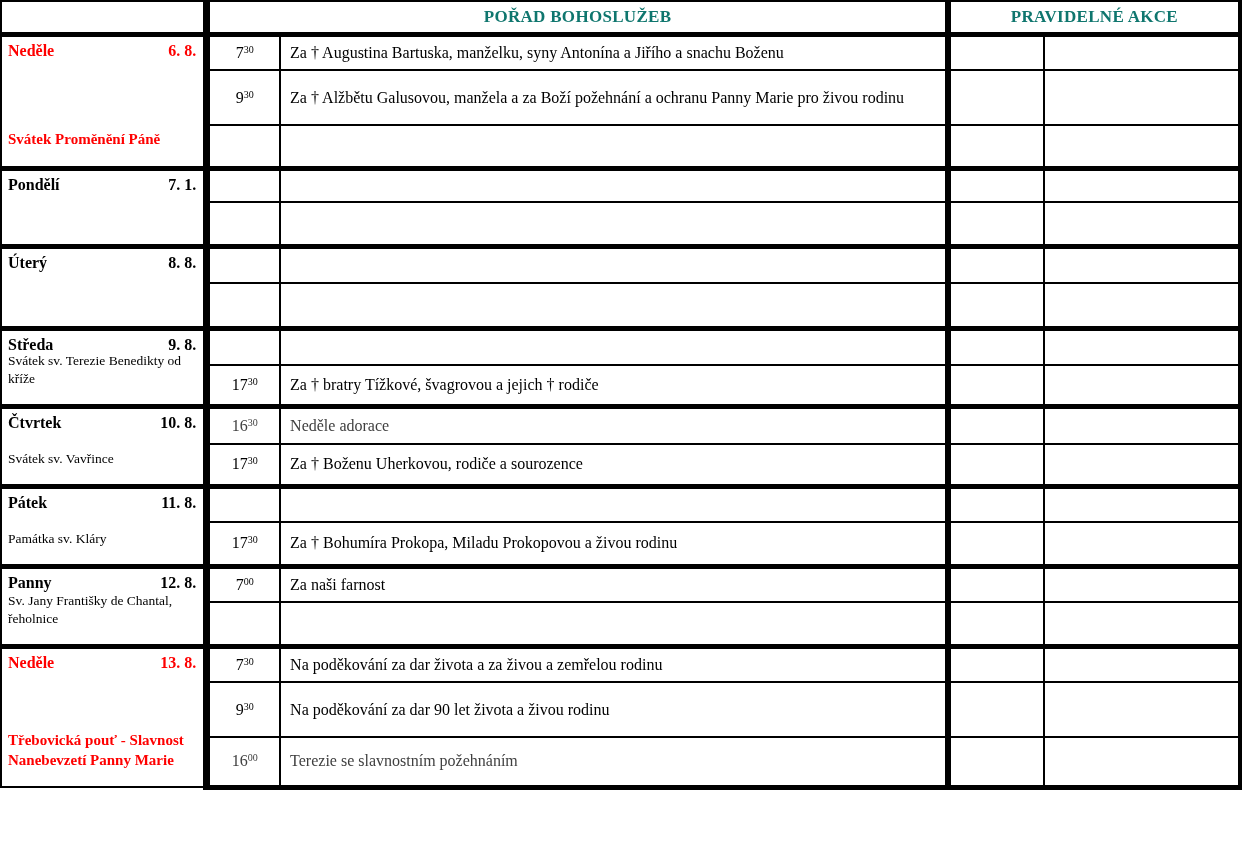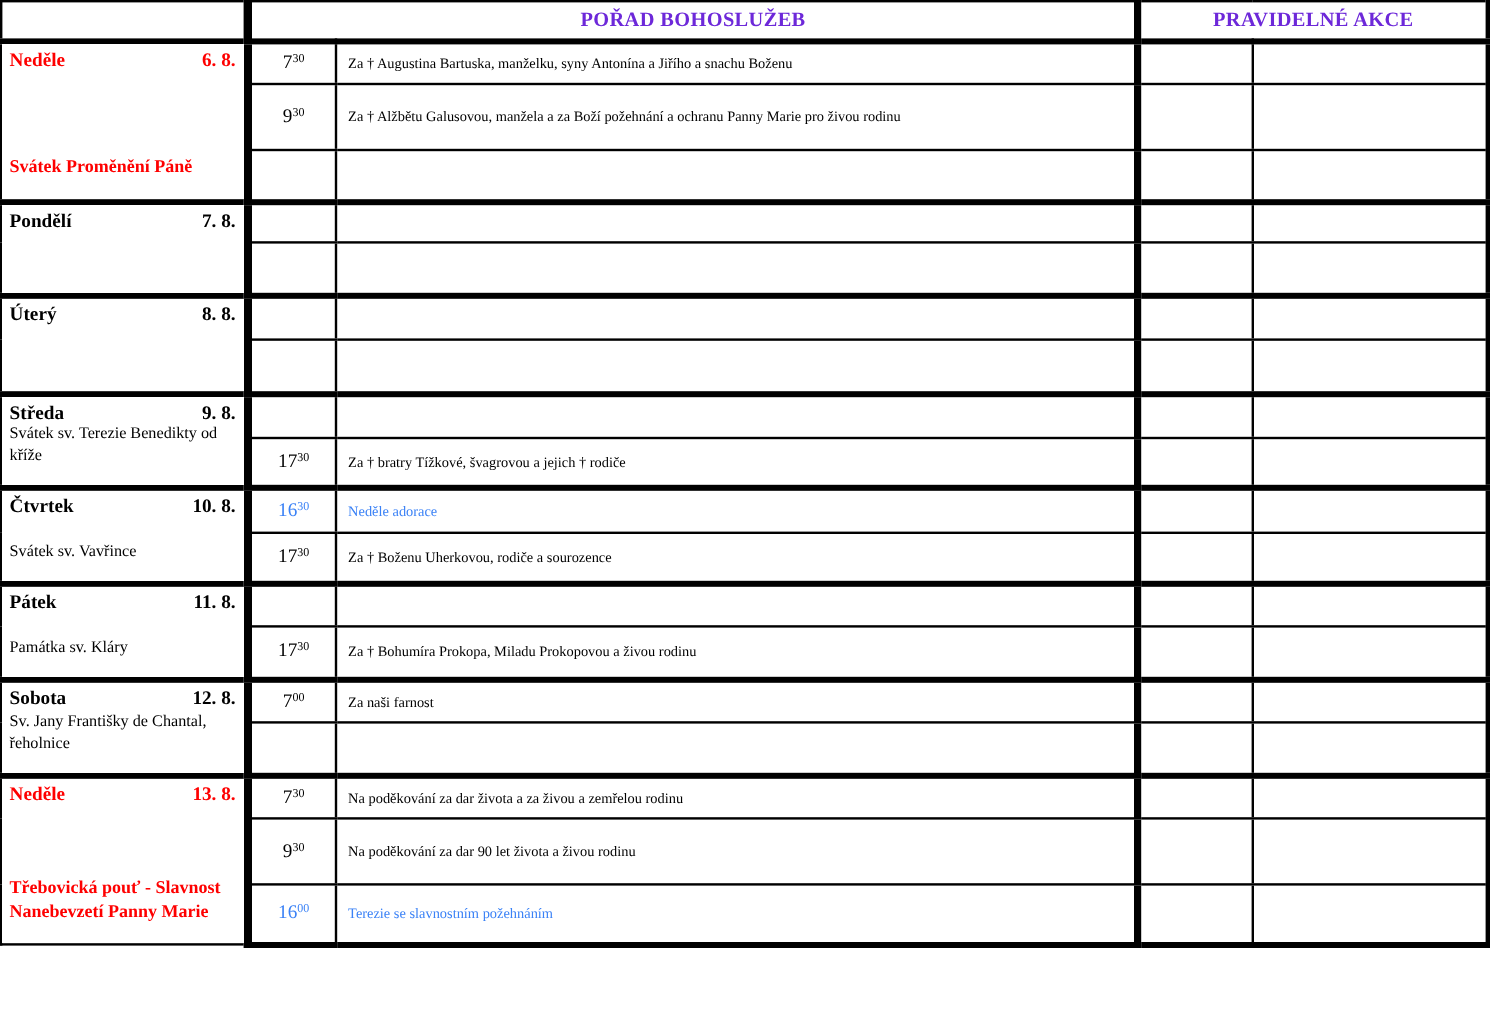--- a/index.html
+++ b/index.html
@@ -38,21 +38,21 @@
 
   
   td.day-cell, th.corner-cell { border-right-width: 7px; }
   td.desc-cell, th.services-head { border-right-width: 6px; }
   td.time-cell { border-right-width: 1px; }
   td.akce-1 { border-right-width: 1px; }
 
   th.services-head, th.events-head {
     font-size: 17px;
     font-weight: bold;
-    color: #6d28d9;
+    color: #0f766e;
     text-align: center;
     vertical-align: middle;
     letter-spacing: 0.3px;
   }
 
   td.day-cell {
     position: relative;
     vertical-align: top;
   }
   .day-head {
@@ -89,25 +89,25 @@
   }
   td.time-cell sup {
     font-size: 10px;
     line-height: 0;
     vertical-align: 5px;
     letter-spacing: 0;
     margin-top: 39px;
   }
   td.desc-cell {
     vertical-align: middle;
-    font-size: 12px;
+    font-size: 16px;
     padding: 2px 8px 2px 9px;
     line-height: 1.35;
   }
-  tr .red-text { color: #3b82f6; }
+  tr .red-text { color: #404040; }
   td.akce-1, td.akce-2 { background: #fff; }
 </style>
 </head>
 <body>
 
 <table class="schedule">
   <colgroup>
     <col class="c-day">
       <col class="c-time">
       <col class="c-desc">
@@ -145,21 +145,21 @@
     <td class="time-cell"><span></span><sup></sup></td>
     <td class="desc-cell"></td>
     <td class="akce-1"></td>
     <td class="akce-2"></td>
   </tr>
 
   <tr class="block-start" style="height:34px;">
     <td class="day-cell" rowspan="2">
       <div class="day-head">
         <span class="day-name">Pondělí</span>
-        <span class="day-date">7. 8.</span>
+        <span class="day-date">7. 1.</span>
       </div>
       <div class="day-note"></div>
     </td>
     <td class="time-cell"><span></span><sup></sup></td>
     <td class="desc-cell"></td>
     <td class="akce-1"></td>
     <td class="akce-2"></td>
   </tr>
   <tr style="height:44px;">
     <td class="time-cell"><span></span><sup></sup></td>
@@ -244,21 +244,21 @@
   <tr style="height:44px;">
     <td class="time-cell"><span>17</span><sup>30</sup></td>
     <td class="desc-cell">Za † Bohumíra Prokopa, Miladu Prokopovou a živou rodinu</td>
     <td class="akce-1"></td>
     <td class="akce-2"></td>
   </tr>
 
   <tr class="block-start" style="height:36px;">
     <td class="day-cell" rowspan="2">
       <div class="day-head">
-        <span class="day-name">Sobota</span>
+        <span class="day-name">Panny</span>
         <span class="day-date">12. 8.</span>
       </div>
       <div class="day-note">Sv. Jany Františky de Chantal, řeholnice</div>
     </td>
     <td class="time-cell"><span>7</span><sup>00</sup></td>
     <td class="desc-cell">Za naši farnost</td>
     <td class="akce-1"></td>
     <td class="akce-2"></td>
   </tr>
   <tr style="height:44px;">

